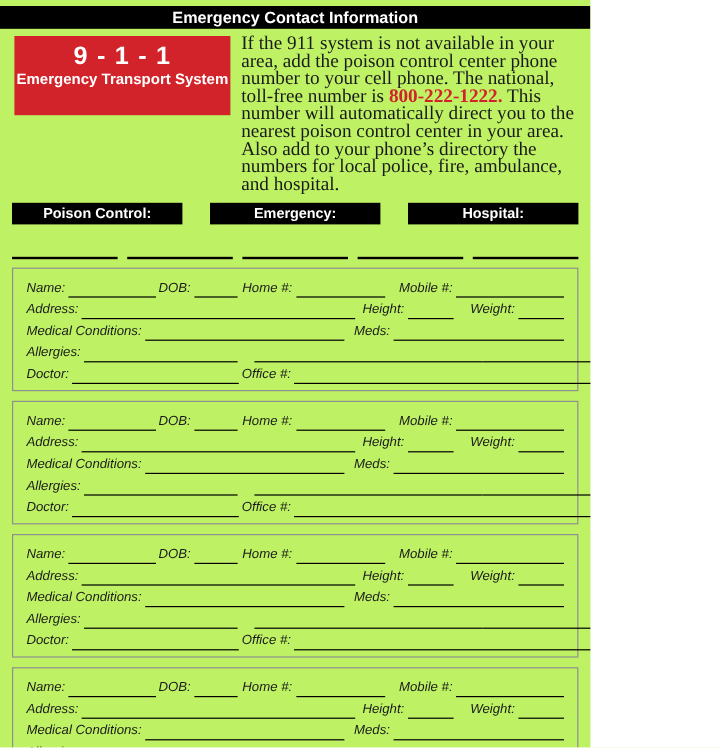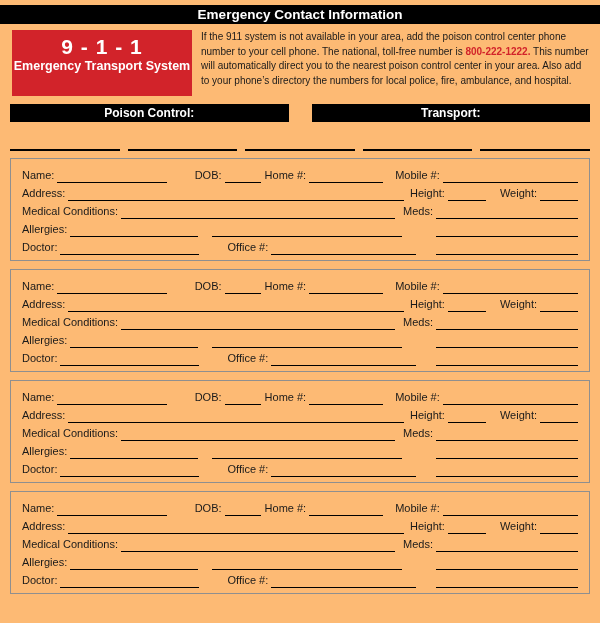--- a/index.html
+++ b/index.html
@@ -1,20 +1,20 @@
 <!DOCTYPE html>
 <html style="--accent-red: #d2232a; --bar-black: #000000;"><head>
 <meta charset="utf-8">
 <style>
   html,body{margin:0;padding:0;background:#fff;}
   .page{
     position:relative;
-    width:600px;height:623px;
+    width:492px;height:623px;
     overflow:hidden;
-    background:#fdba74;
+    background:#bef264;
     font-family:"Liberation Sans",sans-serif;
     color:#111;
   }
   
   .bar{
     margin-top:5px;
     height:19px;
     background:var(--bar-black,#000);
     color:#fff;
     font-weight:bold;
@@ -35,23 +35,24 @@
     color:#fff;
     text-align:center;
     font-weight:bold;
   }
   .red-box .num{font-size:21px;line-height:24px;margin-top:5px;letter-spacing:1px;}
   .red-box .phonetic{font-size:11px;line-height:13px;}
   .red-box .system{font-size:12.5px;line-height:15px;}
   .intro{
     flex:1;
     margin:0 0 0 9px;
-    font-size:10px;
+    font-size:16px;
     line-height:14.6px;
     color:#1a1a1a;
+    font-family:Liberation Serif, serif;
   }
   .intro .phone{color:var(--accent-red,#d2232a);font-weight:bold;}
   
   .contacts-row{
     display:flex;
     gap:23px;
     margin:8px 10px 0 10px;
   }
   .cbox{
     flex:1;
@@ -85,30 +86,31 @@
   .frow{
     display:flex;
     align-items:flex-end;
     height:18px;
     font-size:11px;
   }
   .lbl{
     white-space:nowrap;
     line-height:15px;
     color:#1a1a1a;
+    font-style:italic;
   }
   .line{
     height:14px;
     border-bottom:1.5px solid #000;
     margin-left:3px;
   }
   .grow{flex:1 1 0;}
   .ml6{margin-left:6px;}
   .ml8{margin-left:8px;}
-  .ml10{margin-left:28px;}
+  .ml10{margin-left:2px;}
   .ml12{margin-left:12px;}
   .ml14{margin-left:14px;}
   .ml16{margin-left:4px;}
   .rcol{flex:0 0 142px;margin-left:auto;}
 </style>
 </head>
 <body>
 
 <div class="page">
 
@@ -119,21 +121,22 @@
   <div class="top-row">
     <div class="red-box">
       <div class="num">9 - 1 - 1</div>
       <div class="system">Emergency Transport System</div>
     </div>
     <p class="intro"><span>If the 911 system is not available in your area, add the poison control center phone number to your cell phone. The national, toll-free number is </span><span class="phone">800-222-1222.</span><span> This number will automatically direct you to the nearest poison control center in your area. Also add to your phone’s directory the numbers for local police, fire, ambulance, and hospital.</span></p>
   </div>
 
   <div class="contacts-row" id="contacts-row">
       <div class="cbox"><span>Poison Control:</span></div>
-      <div class="cbox"><span>Transport:</span></div>
+      <div class="cbox"><span>Emergency:</span></div>
+      <div class="cbox"><span>Hospital:</span></div>
     </div>
   <div class="contacts-lines" id="contacts-lines">
       <div class="cline"></div>
       <div class="cline"></div>
       <div class="cline"></div>
       <div class="cline"></div>
       <div class="cline"></div>
     </div>
 
 

